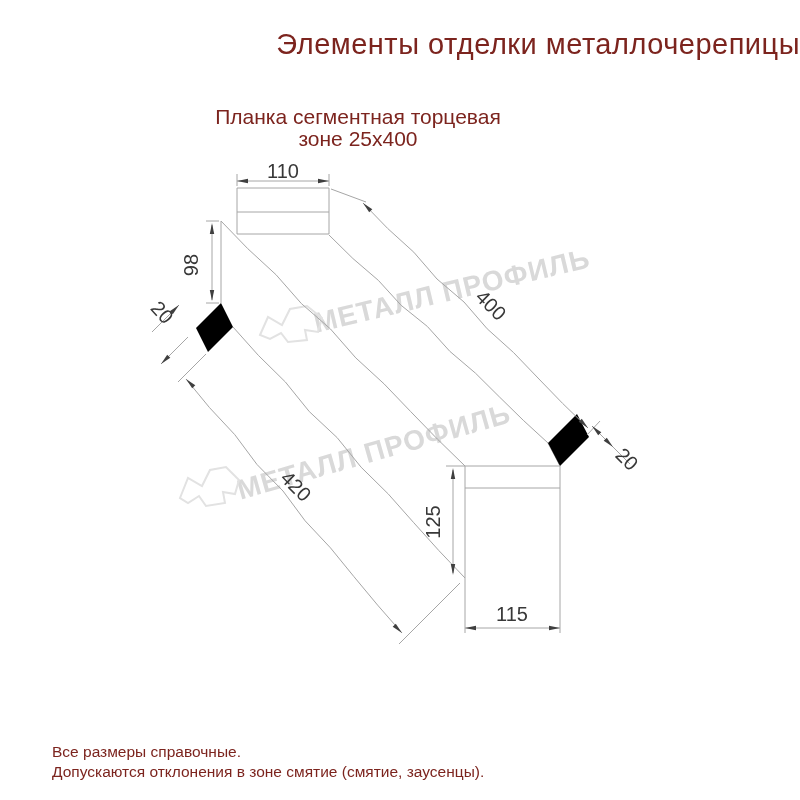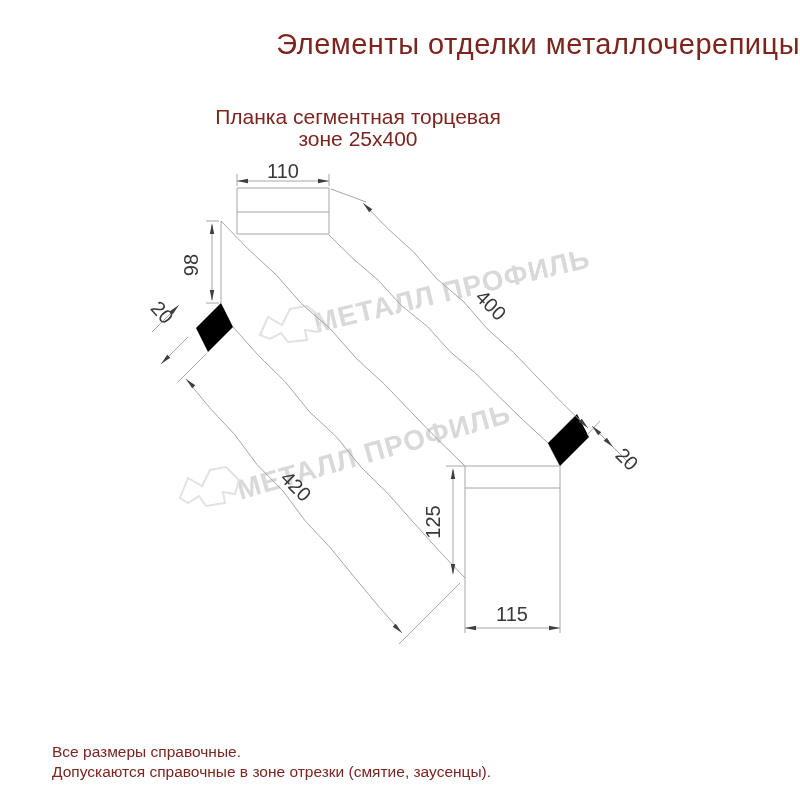--- a/index.html
+++ b/index.html
@@ -116,15 +116,15 @@
     <polygon class="arr" points="453,468 455.2,479.0 450.8,479.0"></polygon>
     <polygon class="arr" points="453,575 450.8,564.0 455.2,564.0"></polygon>
     <polygon class="arr" points="465,628 476.0,625.8 476.0,630.2"></polygon>
     <polygon class="arr" points="560,628 549.0,630.2 549.0,625.8"></polygon>
     <polygon class="arr" points="592,426 601.3,432.2 598.2,435.3"></polygon>
     <polygon class="arr" points="613,447 603.7,440.8 606.8,437.7"></polygon>
   </svg>
 
   <div class="footer">
     <div>Все размеры справочные.</div>
-    <div>Допускаются справочные в зоне отрезки (смятие, заусенцы).</div>
+    <div>Допускаются отклонения в зоне смятие (смятие, заусенцы).</div>
   </div>
 </div>
 
 </body></html>

